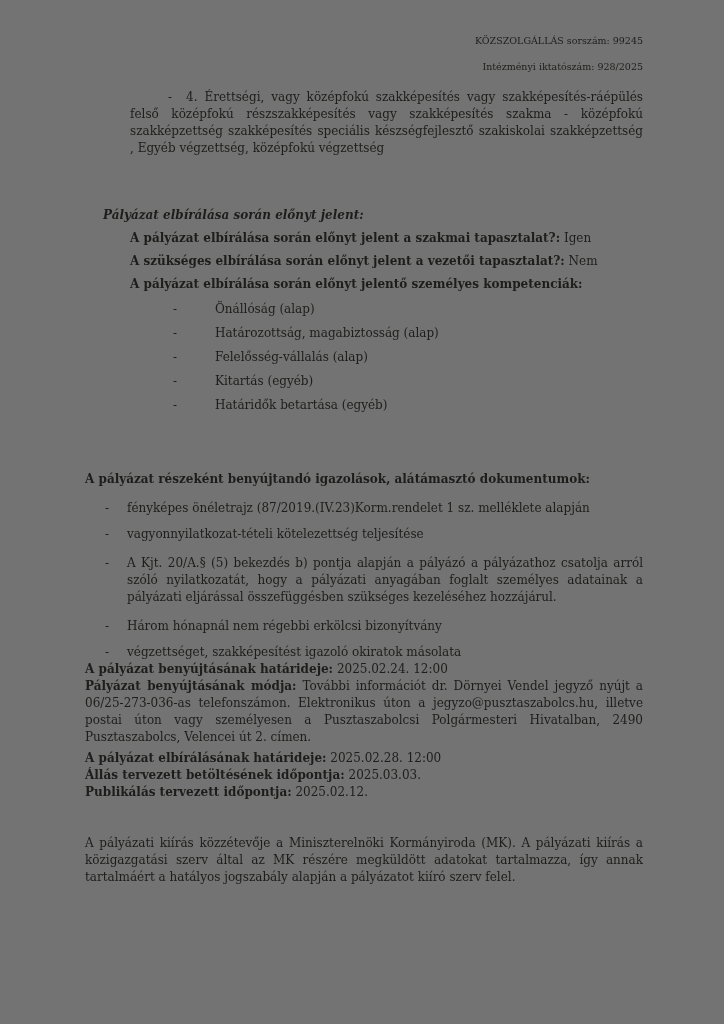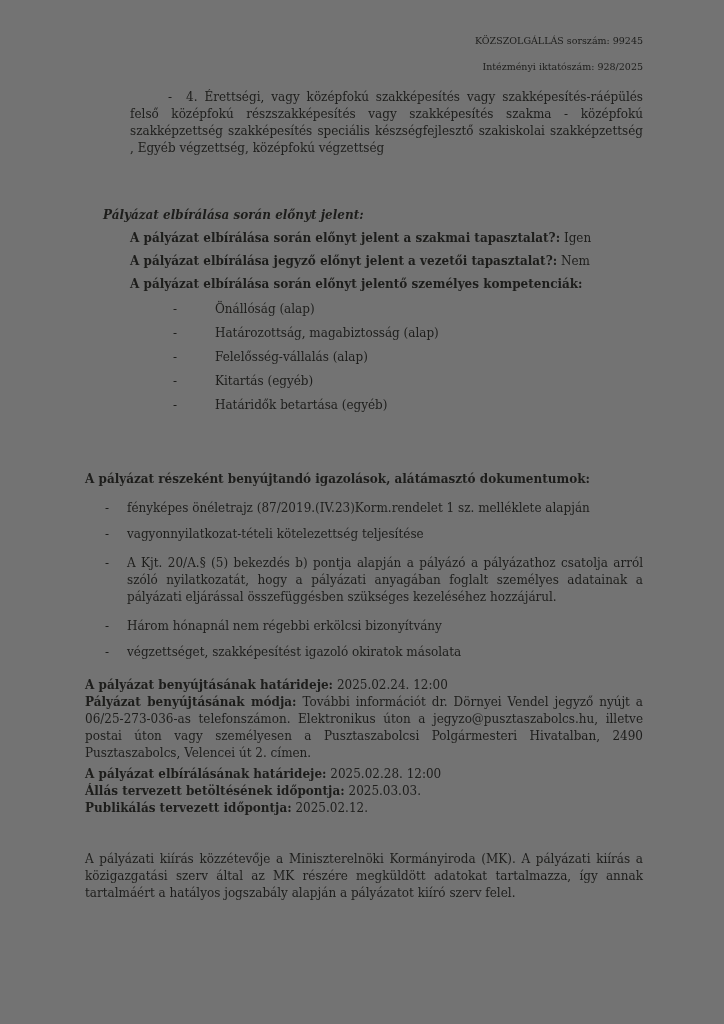--- a/index.html
+++ b/index.html
@@ -56,21 +56,21 @@
     padding-left: 22px;
     text-indent: -22px;
     margin-top: 12px;
     text-align: justify;
   }
   .doc-item.t9 { margin-top: 9px; }
   .doc-item .dash { display: inline-block; width: 22px; text-indent: 0; }
 
   
   .deadline { }
-  .deadline.first { margin-top: 16px; }
+  .deadline.first { }
   .deadline.t4 { margin-top: 4px; }
   .deadline .lbl { font-weight: bold; }
   .deadline.para { text-align: justify; }
 
   
   .disclaimer {
     margin-top: 34px;
     text-align: justify;
   }
 </style>
@@ -85,21 +85,21 @@
   </div>
 
   <p class="qualification"><span class="dash">-</span><span class="tab"></span><span>4. Érettségi,  vagy középfokú szakképesítés vagy szakképesítés-ráépülés felső középfokú részszakképesítés vagy szakképesítés  szakma - középfokú szakképzettség szakképesítés speciális készségfejlesztő szakiskolai szakképzettség , Egyéb végzettség, középfokú végzettség</span></p>
 
   <div class="advantages">
     <div class="adv-heading">Pályázat elbírálása során előnyt jelent:</div>
 
     <div class="adv-line"><span class="lbl">A pályázat elbírálása során előnyt jelent a szakmai tapasztalat?:</span>
       <span>Igen</span></div>
 
-    <div class="adv-line"><span class="lbl">A pályázat elbírálása jegyző előnyt jelent a vezetői tapasztalat?:</span>
+    <div class="adv-line"><span class="lbl">A szükséges elbírálása során előnyt jelent a vezetői tapasztalat?:</span>
       <span>Nem</span></div>
 
     <div class="adv-line"><span class="lbl">A pályázat elbírálása során előnyt jelentő személyes kompetenciák:</span></div>
 
     <div class="competencies">
       <div class="comp-item"><span class="dash">-</span><span>Önállóság (alap)</span></div>
       <div class="comp-item"><span class="dash">-</span><span>Határozottság, magabiztosság (alap)</span></div>
       <div class="comp-item"><span class="dash">-</span><span>Felelősség-vállalás (alap)</span></div>
       <div class="comp-item"><span class="dash">-</span><span>Kitartás (egyéb)</span></div>
       <div class="comp-item"><span class="dash">-</span><span>Határidők betartása (egyéb)</span></div>

